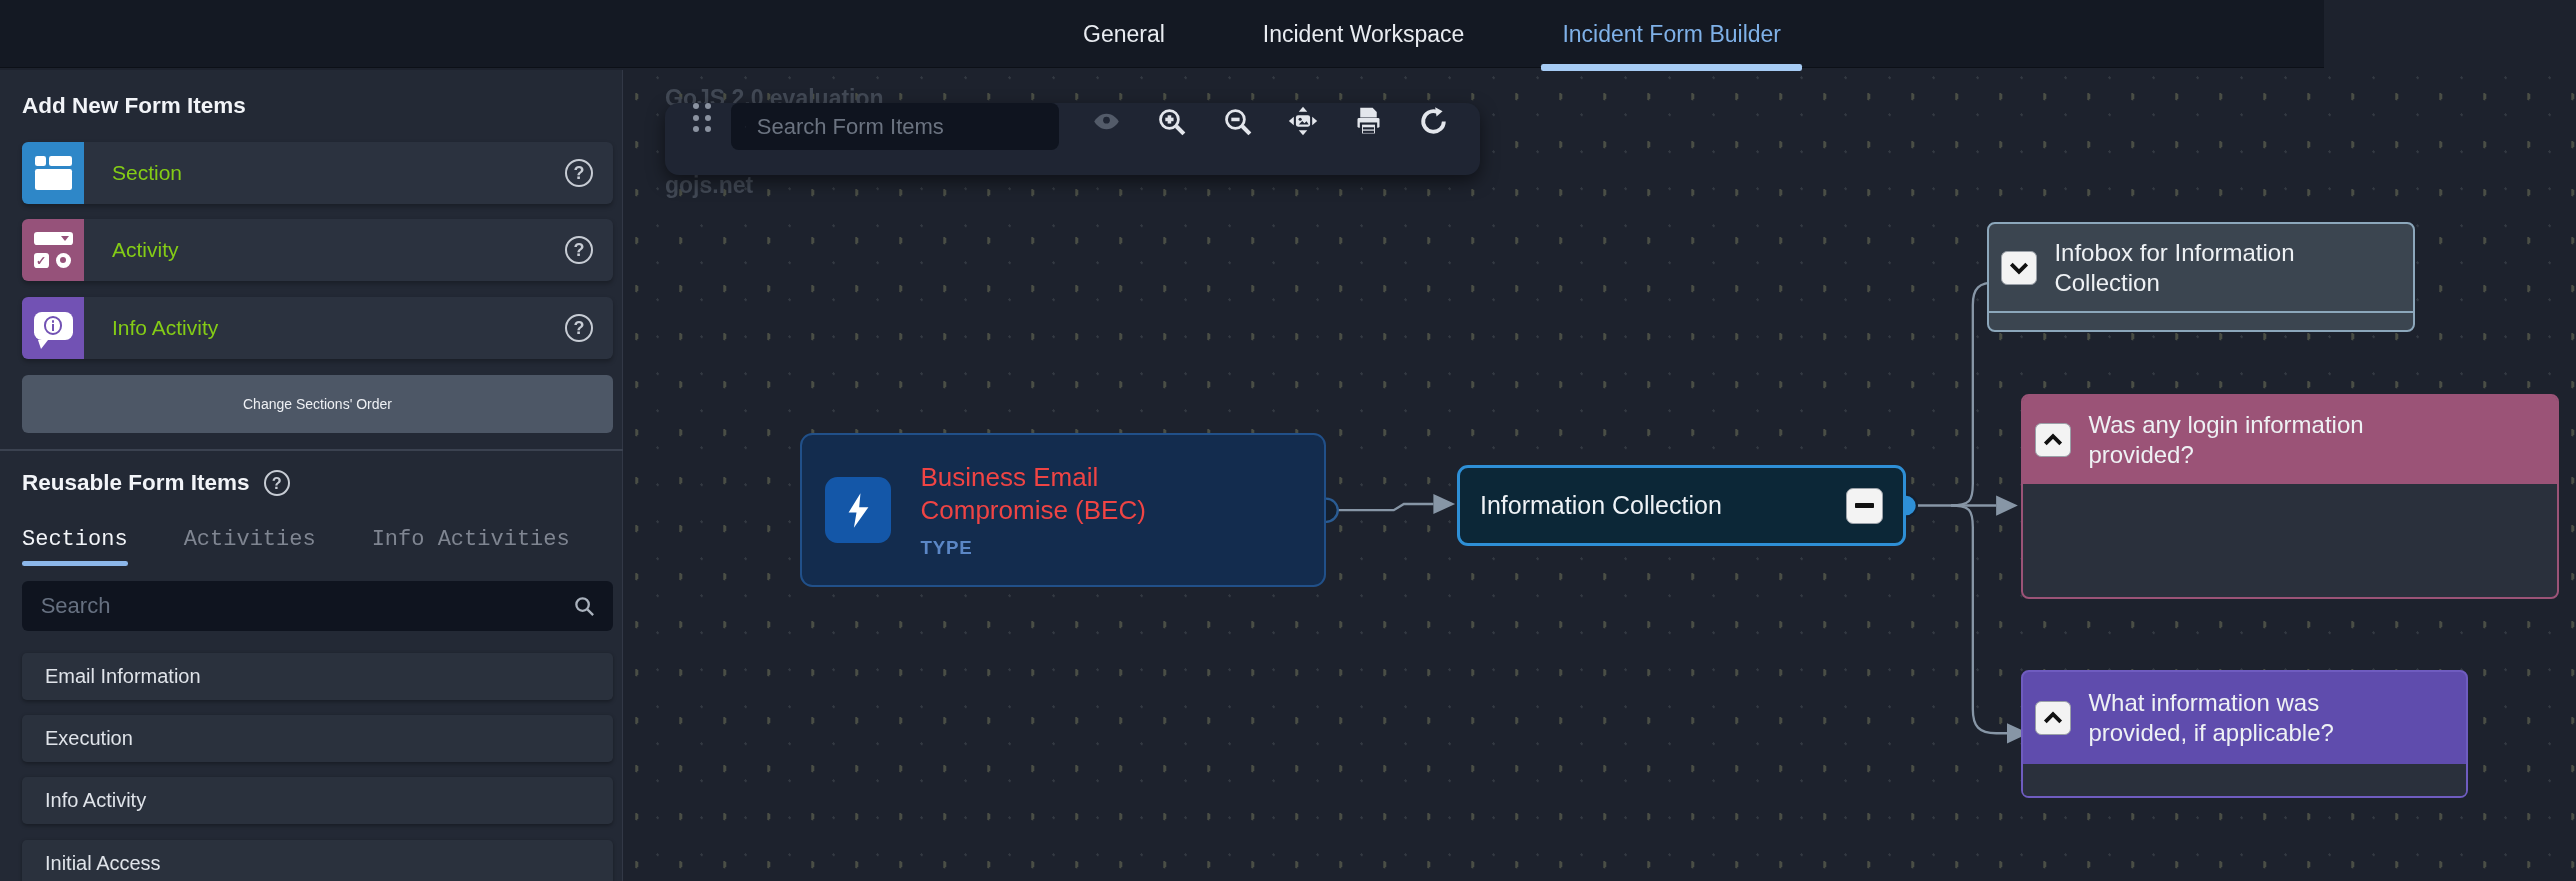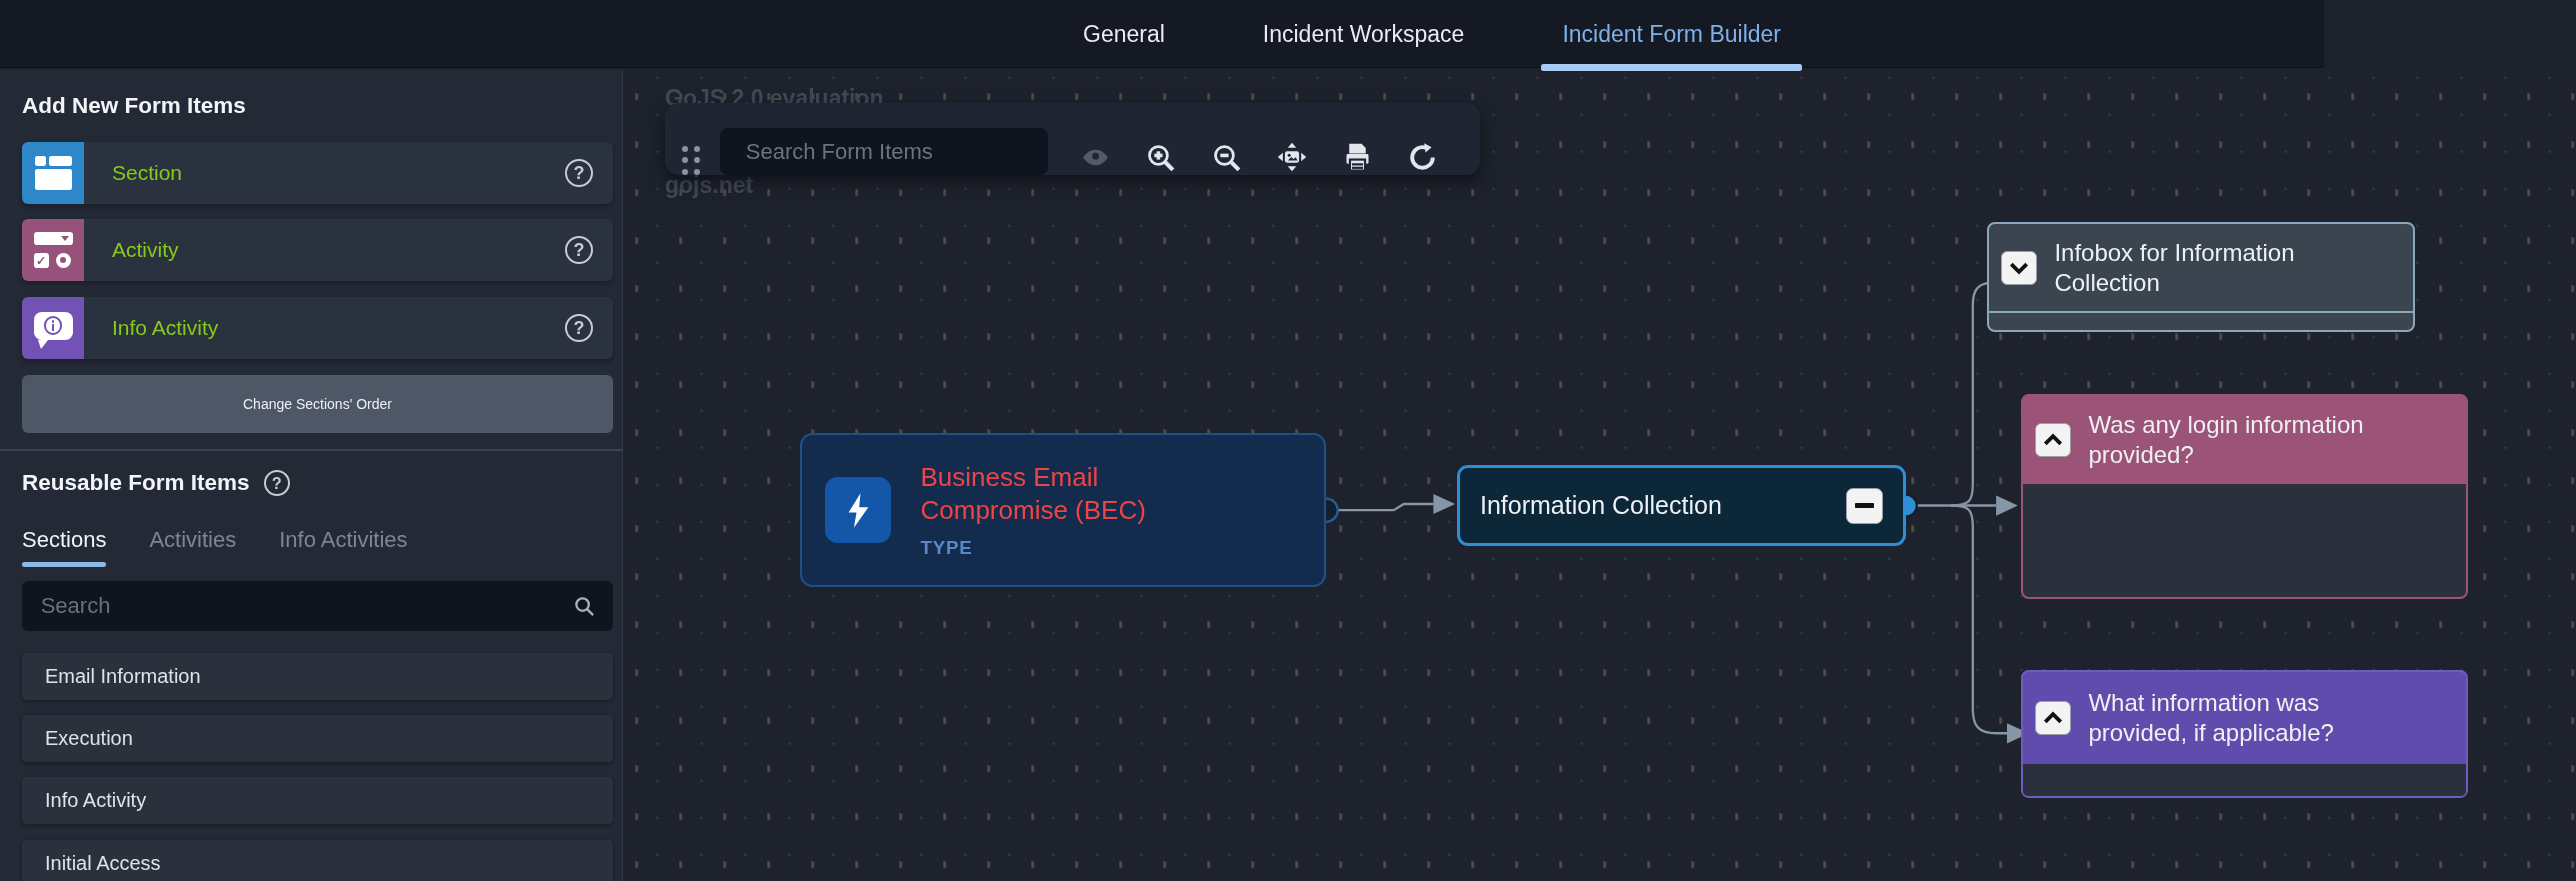--- a/index.html
+++ b/index.html
@@ -31,21 +31,21 @@
     font-size:18px; font-weight:bold; display:flex; align-items:center; justify-content:center; }
   .btn-change { position:absolute; left:22px; top:305px; width:591px; height:58px;
     background:#4d5766; border:none; border-radius:6.2px; color:#eef0f4; font-size:14px;
     font-family:inherit; cursor:pointer; }
   .side-divider { position:absolute; left:0; top:379px; width:623px; height:1.6px; background:#3b4250; }
   .reuse-head { position:absolute; left:22px; top:400px; display:flex; align-items:center; gap:14px; }
   .reuse-head .t { font-size:22.5px; font-weight:bold; color:#f2f4f8; }
   .reuse-help { width:26.4px; height:26.4px; border:2.3px solid #c7ccd4; border-radius:50%;
     color:#c7ccd4; font-size:16.3px; font-weight:bold; display:flex; align-items:center;
     justify-content:center; }
-  .side-tabs { position:absolute; left:22px; top:457px; display:flex; gap:43px; }
+  .side-tabs { position:absolute; left:22px; top:457px; display:flex; gap:56px;font-family:Liberation Mono, monospace; }
   .side-tab { position:relative; font-size:22px; color:#7f8591; padding-bottom:14px; cursor:pointer; }
   .side-tab.active { color:#f2f4f8; }
   .side-tab.active .stu { position:absolute; left:0; right:0; bottom:0; height:4.7px;
     background:#8cb7ea; border-radius:2.3px; }
   .side-search { position:absolute; left:22px; top:511px; width:591px; height:50px;
     background:#0f141f; border-radius:6.2px; display:flex; align-items:center; }
   .side-search input { flex:1; background:transparent; border:none; outline:none;
     color:#dfe3e9; font-size:22px; font-family:inherit; padding:0 18.7px; }
   .side-search input::placeholder { color:#667080; }
   .side-search svg { margin-right:17px; flex:0 0 auto; }
@@ -90,22 +90,22 @@
     background-image:
       radial-gradient(1.6px 3.9px at 2.3px 4.7px, #4a4e45 96%, transparent),
       radial-gradient(1.3px 1.3px at 1.6px 1.6px, #333942 96%, transparent);
     background-size:44px 48px, 44px 37px;
     background-position:9.3px 22px, 31px 6.2px; }
   .watermark { position:absolute; left:40px; top:14px; z-index:1; color:#424955;
     font-size:23px; font-weight:600; line-height:29px; white-space:nowrap; }
 
   
   #gtoolbar { position:absolute; left:40px; top:33px; width:815px; height:72px;
-    background:#1f2533; border-radius:14px; z-index:6; display:flex; align-items:flex-end;
-    box-shadow:0 6.2px 17px rgba(0,0,0,.5); padding:0 17px; }
+    background:#1f2533; border-radius:14px; z-index:6; display:flex; align-items:flex-start;
+    box-shadow:0 6.2px 17px rgba(0,0,0,.5); padding:0 28px; }
   .drag-handle { display:grid; grid-template-columns:6.2px 6.2px; grid-template-rows:6.2px 6.2px 6.2px;
     gap:5.4px; margin-right:20px; cursor:grab; }
   .drag-handle i { width:6.2px; height:6.2px; background:#8b93a1; border-radius:50%; }
   .tb-search { width:328px; height:47px; background:#0f141f; border-radius:7.8px;
     display:flex; align-items:center; padding:0 14px; }
   .tb-search input { flex:1; background:transparent; border:none; outline:none;
     color:#dfe3e9; font-size:22px; font-family:inherit; padding-left:11px; }
   .tb-search input::placeholder { color:#6b7380; }
   .tb-ico { width:36px; height:36px; margin-left:29.5px; display:flex; align-items:center;
     justify-content:center; cursor:pointer; }
@@ -132,21 +132,21 @@
 
   #node-infobox { left:1362px; top:152px; width:428px; height:110px; background:#3b4550;
     border:2.3px solid #8ca7bb; border-radius:7.8px; cursor:move; }
   #node-infobox .inner { display:flex; align-items:center; height:87px; padding:0 12.4px; }
   #node-infobox .foot { height:16.3px; border-top:2.3px solid #8ca7bb; }
   .sq-btn { width:36px; height:34px; background:#f3f3f3; border:1.6px solid #9aa0a8;
     border-radius:6.2px; display:flex; align-items:center; justify-content:center;
     flex:0 0 36px; cursor:pointer; }
   .node-lines { margin-left:17px; font-size:24px; color:#eef1f4; line-height:30px; }
 
-  #node-q1 { left:1396px; top:324px; width:447px; height:205px; border:2.3px solid #9b5377;
+  #node-q1 { left:1396px; top:324px; width:538px; height:205px; border:2.3px solid #9b5377;
     border-radius:7.8px; background:#2a303c; cursor:move; }
   #node-q1 .head { height:88px; background:#9b5377; border-radius:4.7px 4.7px 0 0;
     display:flex; align-items:center; padding:0 12.4px; }
   #node-q1 .body { position:relative; height:113px; }
   .opt-row { position:absolute; left:28px; font-size:24px; color:#e9ecf0; }
   .port-dot { position:absolute; width:21px; height:22.5px; background:#9b5377; border-radius:50%; }
 
   #node-q2 { left:1396px; top:600px; width:447px; height:128px; border:2.3px solid #6f5cc0;
     border-radius:7.8px; background:#5f4cad; cursor:move; }
   #node-q2 .head { height:92px; display:flex; align-items:center; padding:0 12.4px; }

